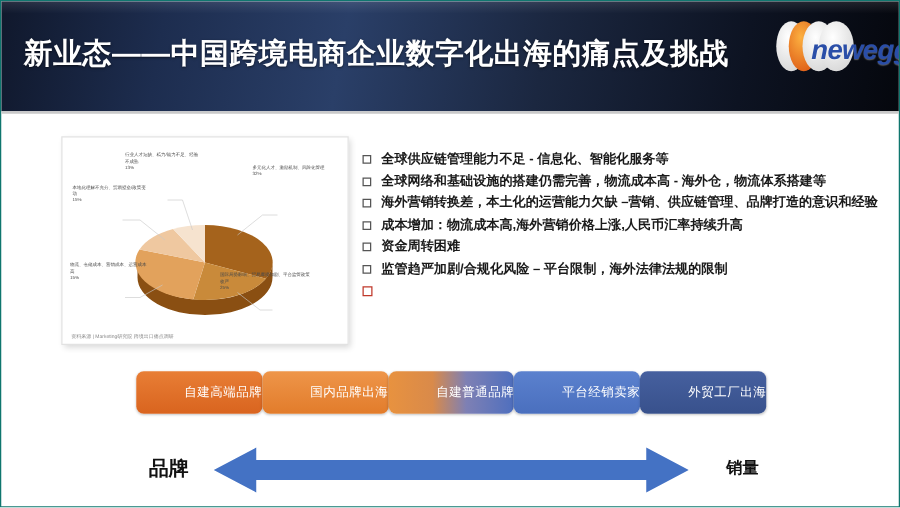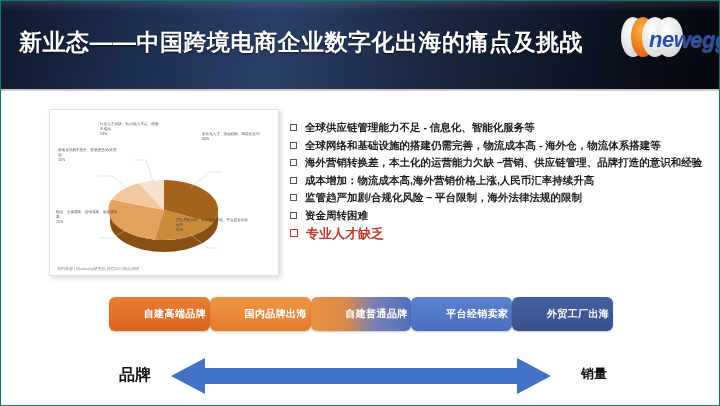--- a/index.html
+++ b/index.html
@@ -44,21 +44,21 @@
           margin:3px 8px 0 0;box-sizing:border-box;}
   .bullet .txt{font-size:10.5px;line-height:13px;color:#1a1a1a;white-space:nowrap;
           font-weight:bold;}
   .bullet.accent .box{border-color:#c0392b;width:8px;height:8px;}
   .bullet.accent .txt{color:#c0392b;font-size:13px;line-height:16px;}
 
   
   #segments{position:absolute;left:108px;top:296px;width:504px;height:34px;
           display:flex;justify-content:space-between;}
   .seg{width:92px;height:34px;border-radius:6px;display:flex;align-items:center;
-          justify-content:center;color:#ffffff;font-size:10px;font-weight:bold;
+          justify-content:flex-end;color:#ffffff;font-size:10px;font-weight:normal;
           box-shadow:0 1px 2px rgba(0,0,0,.22);letter-spacing:.4px;padding-left:31px;}
 
   
   #arrow-row{position:absolute;left:108px;top:352px;width:504px;height:46px;}
   #label-left{position:absolute;left:10px;top:12px;font-size:16px;font-weight:bold;color:#111;}
   #label-right{position:absolute;right:6px;top:12px;font-size:13px;font-weight:bold;color:#111;}
   #arrow-svg{position:absolute;left:62px;top:4px;}
 </style>
 </head>
 <body>
@@ -152,29 +152,28 @@
       <div class="bullet">
         <span class="box"></span>
         <span class="txt">海外营销转换差，本土化的运营能力欠缺 –营销、供应链管理、品牌打造的意识和经验</span>
       </div>
       <div class="bullet">
         <span class="box"></span>
         <span class="txt">成本增加：物流成本高,海外营销价格上涨,人民币汇率持续升高</span>
       </div>
       <div class="bullet">
         <span class="box"></span>
+        <span class="txt">资金周转困难</span>
+      </div>
+      <div class="bullet">
+        <span class="box"></span>
         <span class="txt">监管趋严加剧/合规化风险 – 平台限制，海外法律法规的限制</span>
       </div>
-      <div class="bullet">
-        <span class="box"></span>
-        <span class="txt">资金周转困难</span>
-      </div>
       <div class="bullet accent">
         <span class="box"></span>
-        <span class="txt">专业人才缺乏</span>
       </div>
     </div>
 
   <div id="segments">
       <div class="seg" style="background:linear-gradient(180deg,#E87E35,#D9641F);">
         <span>自建高端品牌</span>
       </div>
       <div class="seg" style="background:linear-gradient(180deg,#EE9549,#E27C2B);">
         <span>国内品牌出海</span>
       </div>

